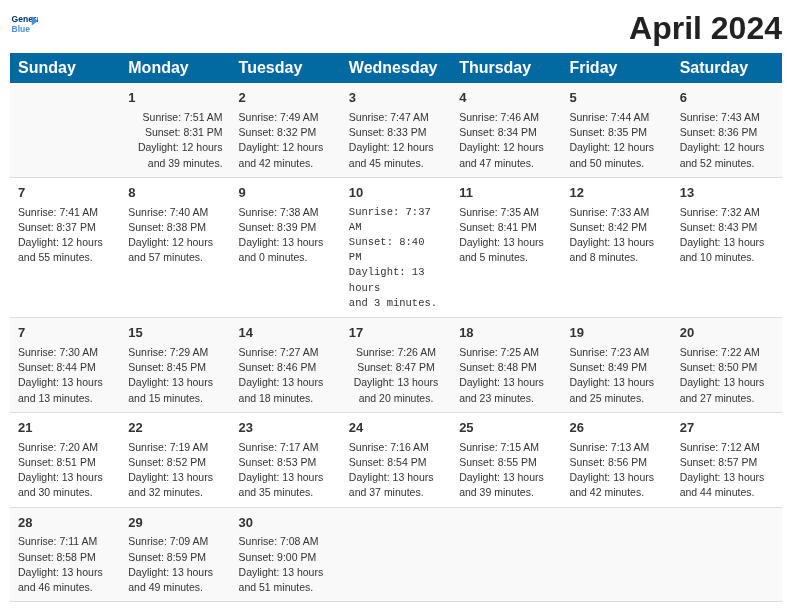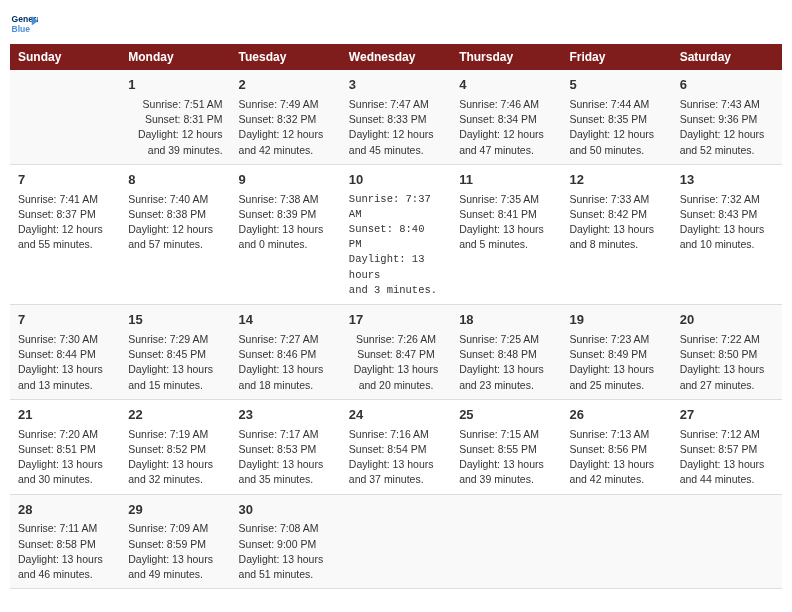--- a/index.html
+++ b/index.html
@@ -36,25 +36,25 @@
     .subtitle {
       font-size: 15px;
       color: #444;
     }
     table {
       width: 100%;
       border-collapse: collapse;
       font-size: 11px;
     }
     thead tr th {
-      background-color: #7f1d1d;
+      background-color: #0369a1;
       color: #fff;
       text-align: left;
       padding: 6px 8px;
-      font-size: 12px;
+      font-size: 16px;
       font-weight: bold;
     }
     tbody tr td {
       vertical-align: top;
       padding: 6px 8px;
       border-bottom: 1px solid #ddd;
       color: #333;
       line-height: 1.45;
       width: 14.28%;
     }
@@ -83,20 +83,21 @@
 
 <div class="header-area">
   <div class="logo">
     <svg class="logo-icon" viewBox="0 0 36 36">
       <text x="2" y="16" font-size="11" fill="#003366" font-weight="bold">General</text>
       <text x="2" y="28" font-size="11" fill="#4a90d9" font-weight="bold">Blue</text>
       <polygon points="28,8 36,14 28,20" fill="#4a90d9"></polygon>
     </svg>
   </div>
   <div class="title-area">
+    <div class="main-title">April 2024</div>
   </div>
 </div>
 
 <table>
   <thead>
     <tr>
     <th>Sunday</th>
         <th>Monday</th>
         <th>Tuesday</th>
         <th>Wednesday</th>
@@ -139,21 +140,21 @@
         <td>
           <span class="day-num">5</span>
           <div class="cell-content" style="white-space: pre-line;">Sunrise: 7:44 AM
 Sunset: 8:35 PM
 Daylight: 12 hours
 and 50 minutes.</div>
         </td>
         <td>
           <span class="day-num">6</span>
           <div class="cell-content" style="white-space: pre-line;">Sunrise: 7:43 AM
-Sunset: 9:36 PM
+Sunset: 8:36 PM
 Daylight: 12 hours
 and 52 minutes.</div>
         </td>
       </tr>
       <tr>
         <td>
           <span class="day-num">7</span>
           <div class="cell-content" style="white-space: pre-line;">Sunrise: 7:41 AM
 Sunset: 8:37 PM
 Daylight: 12 hours

